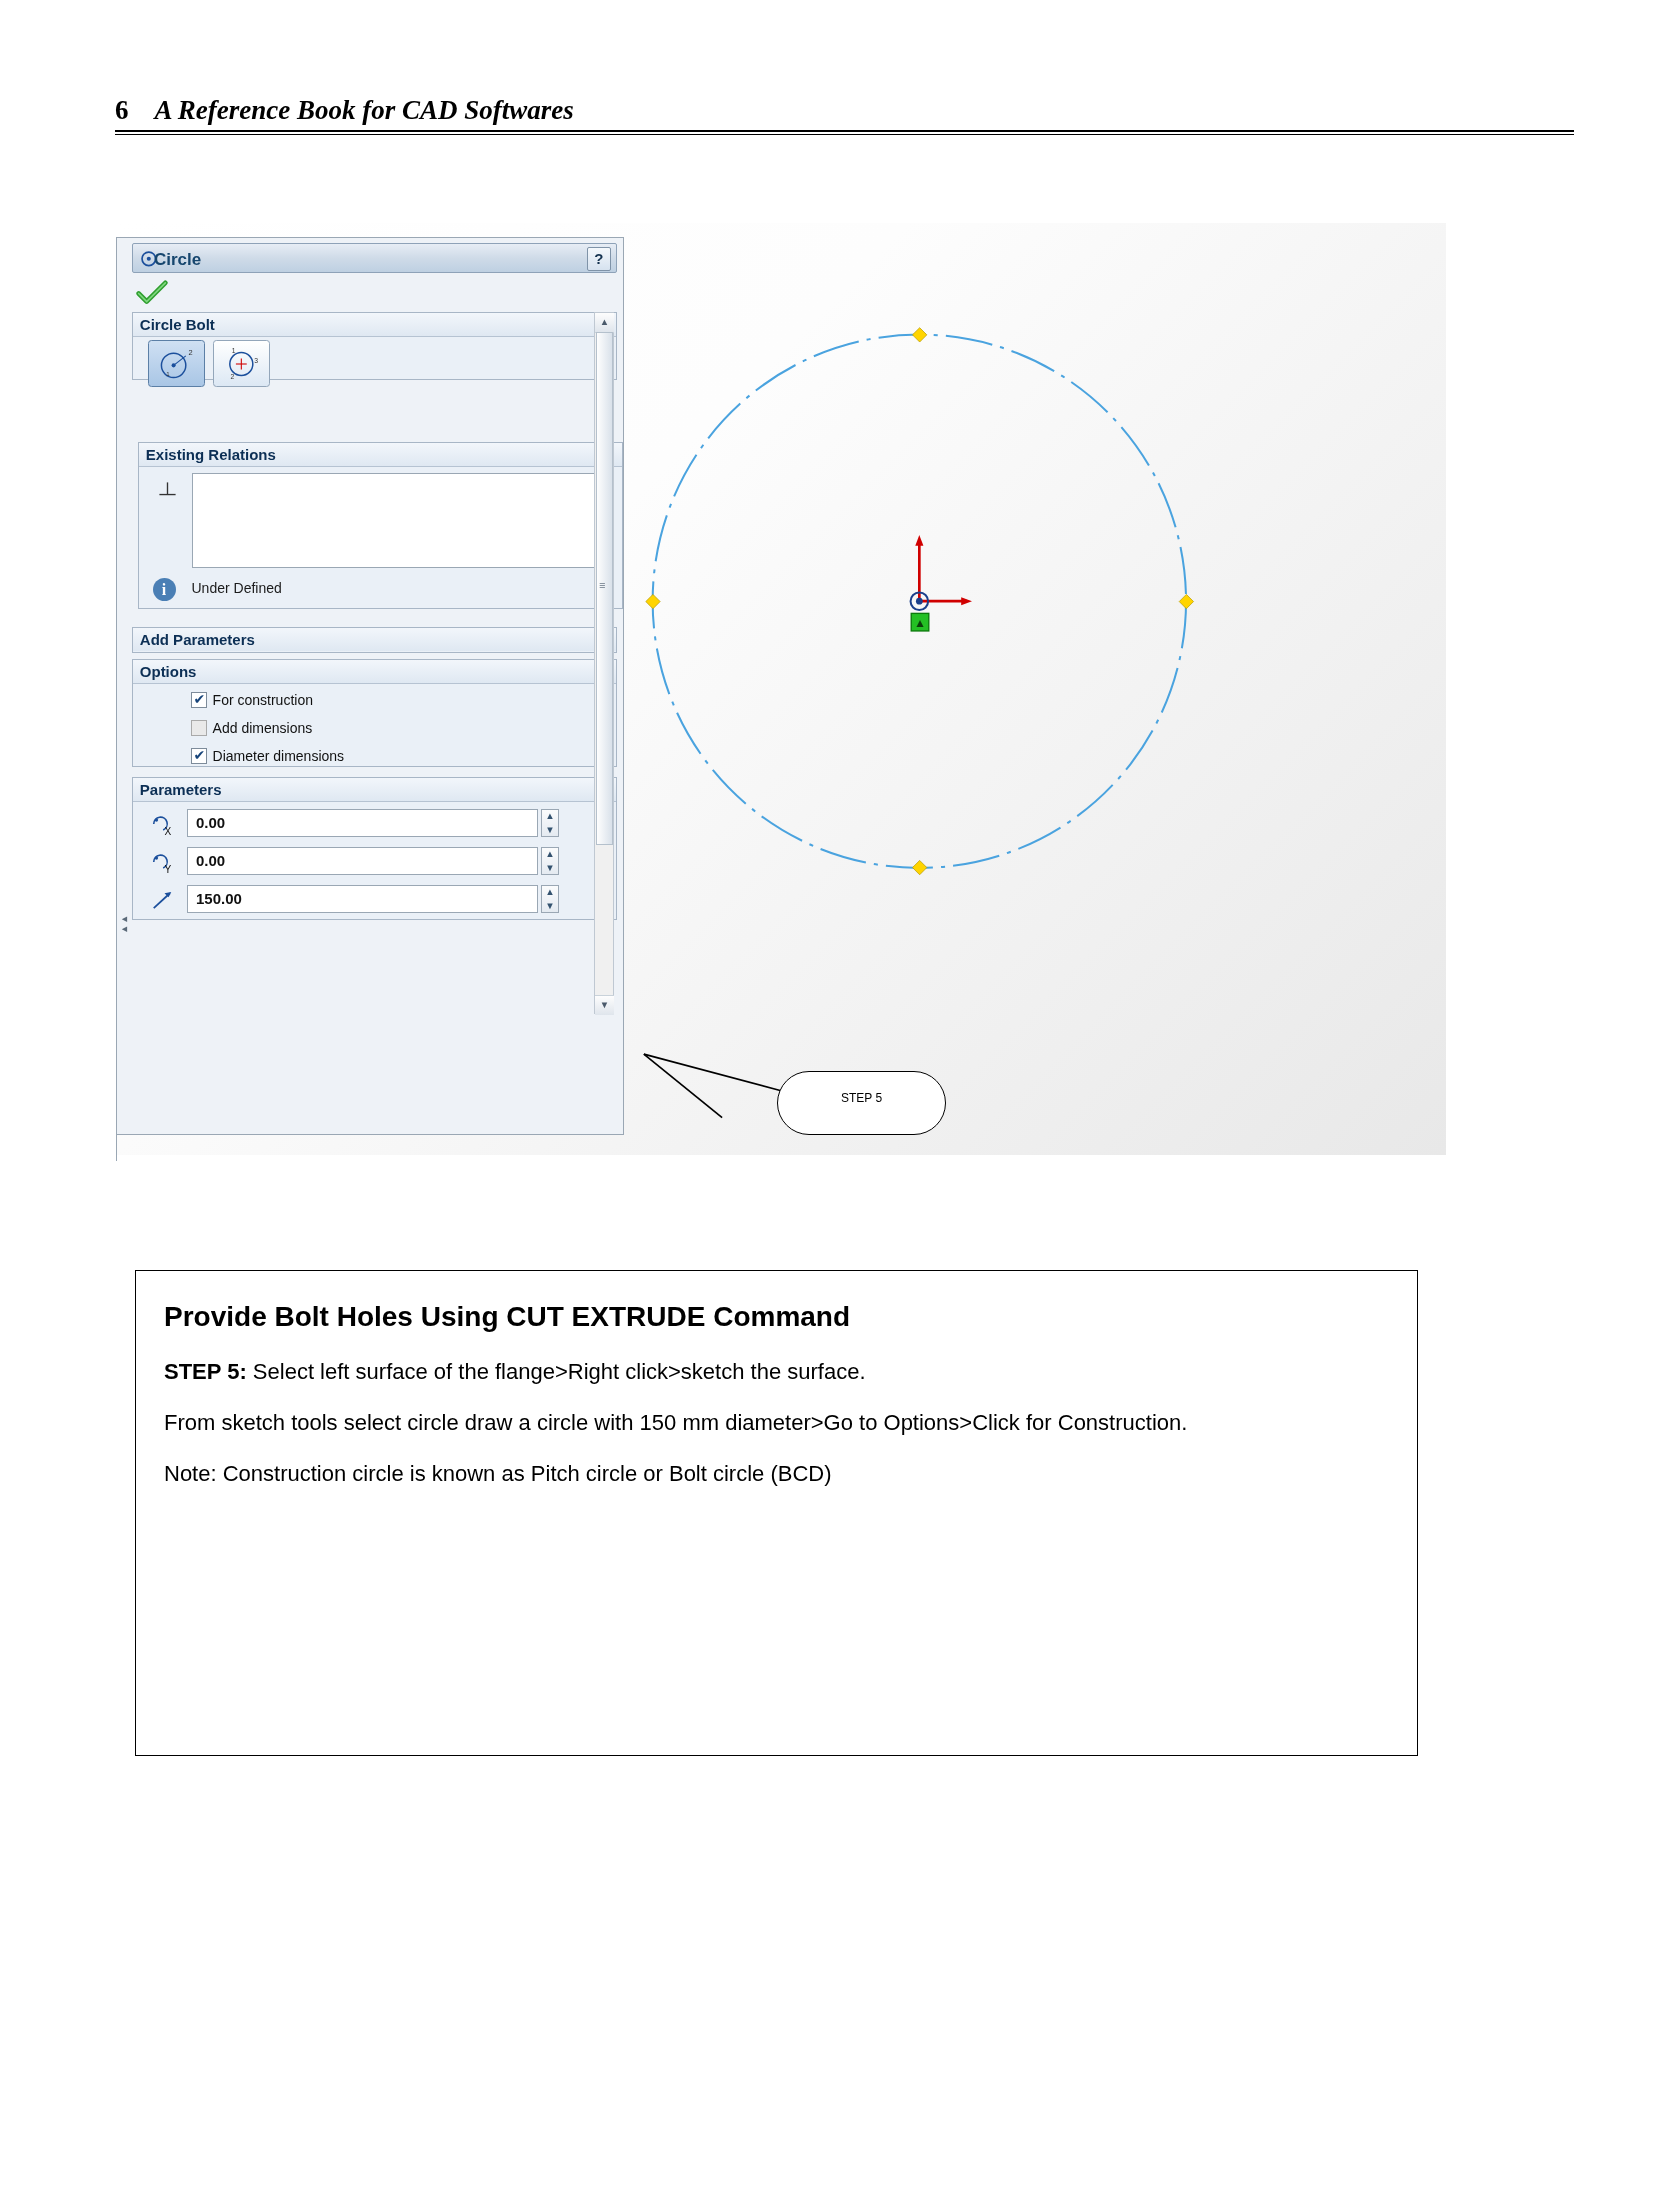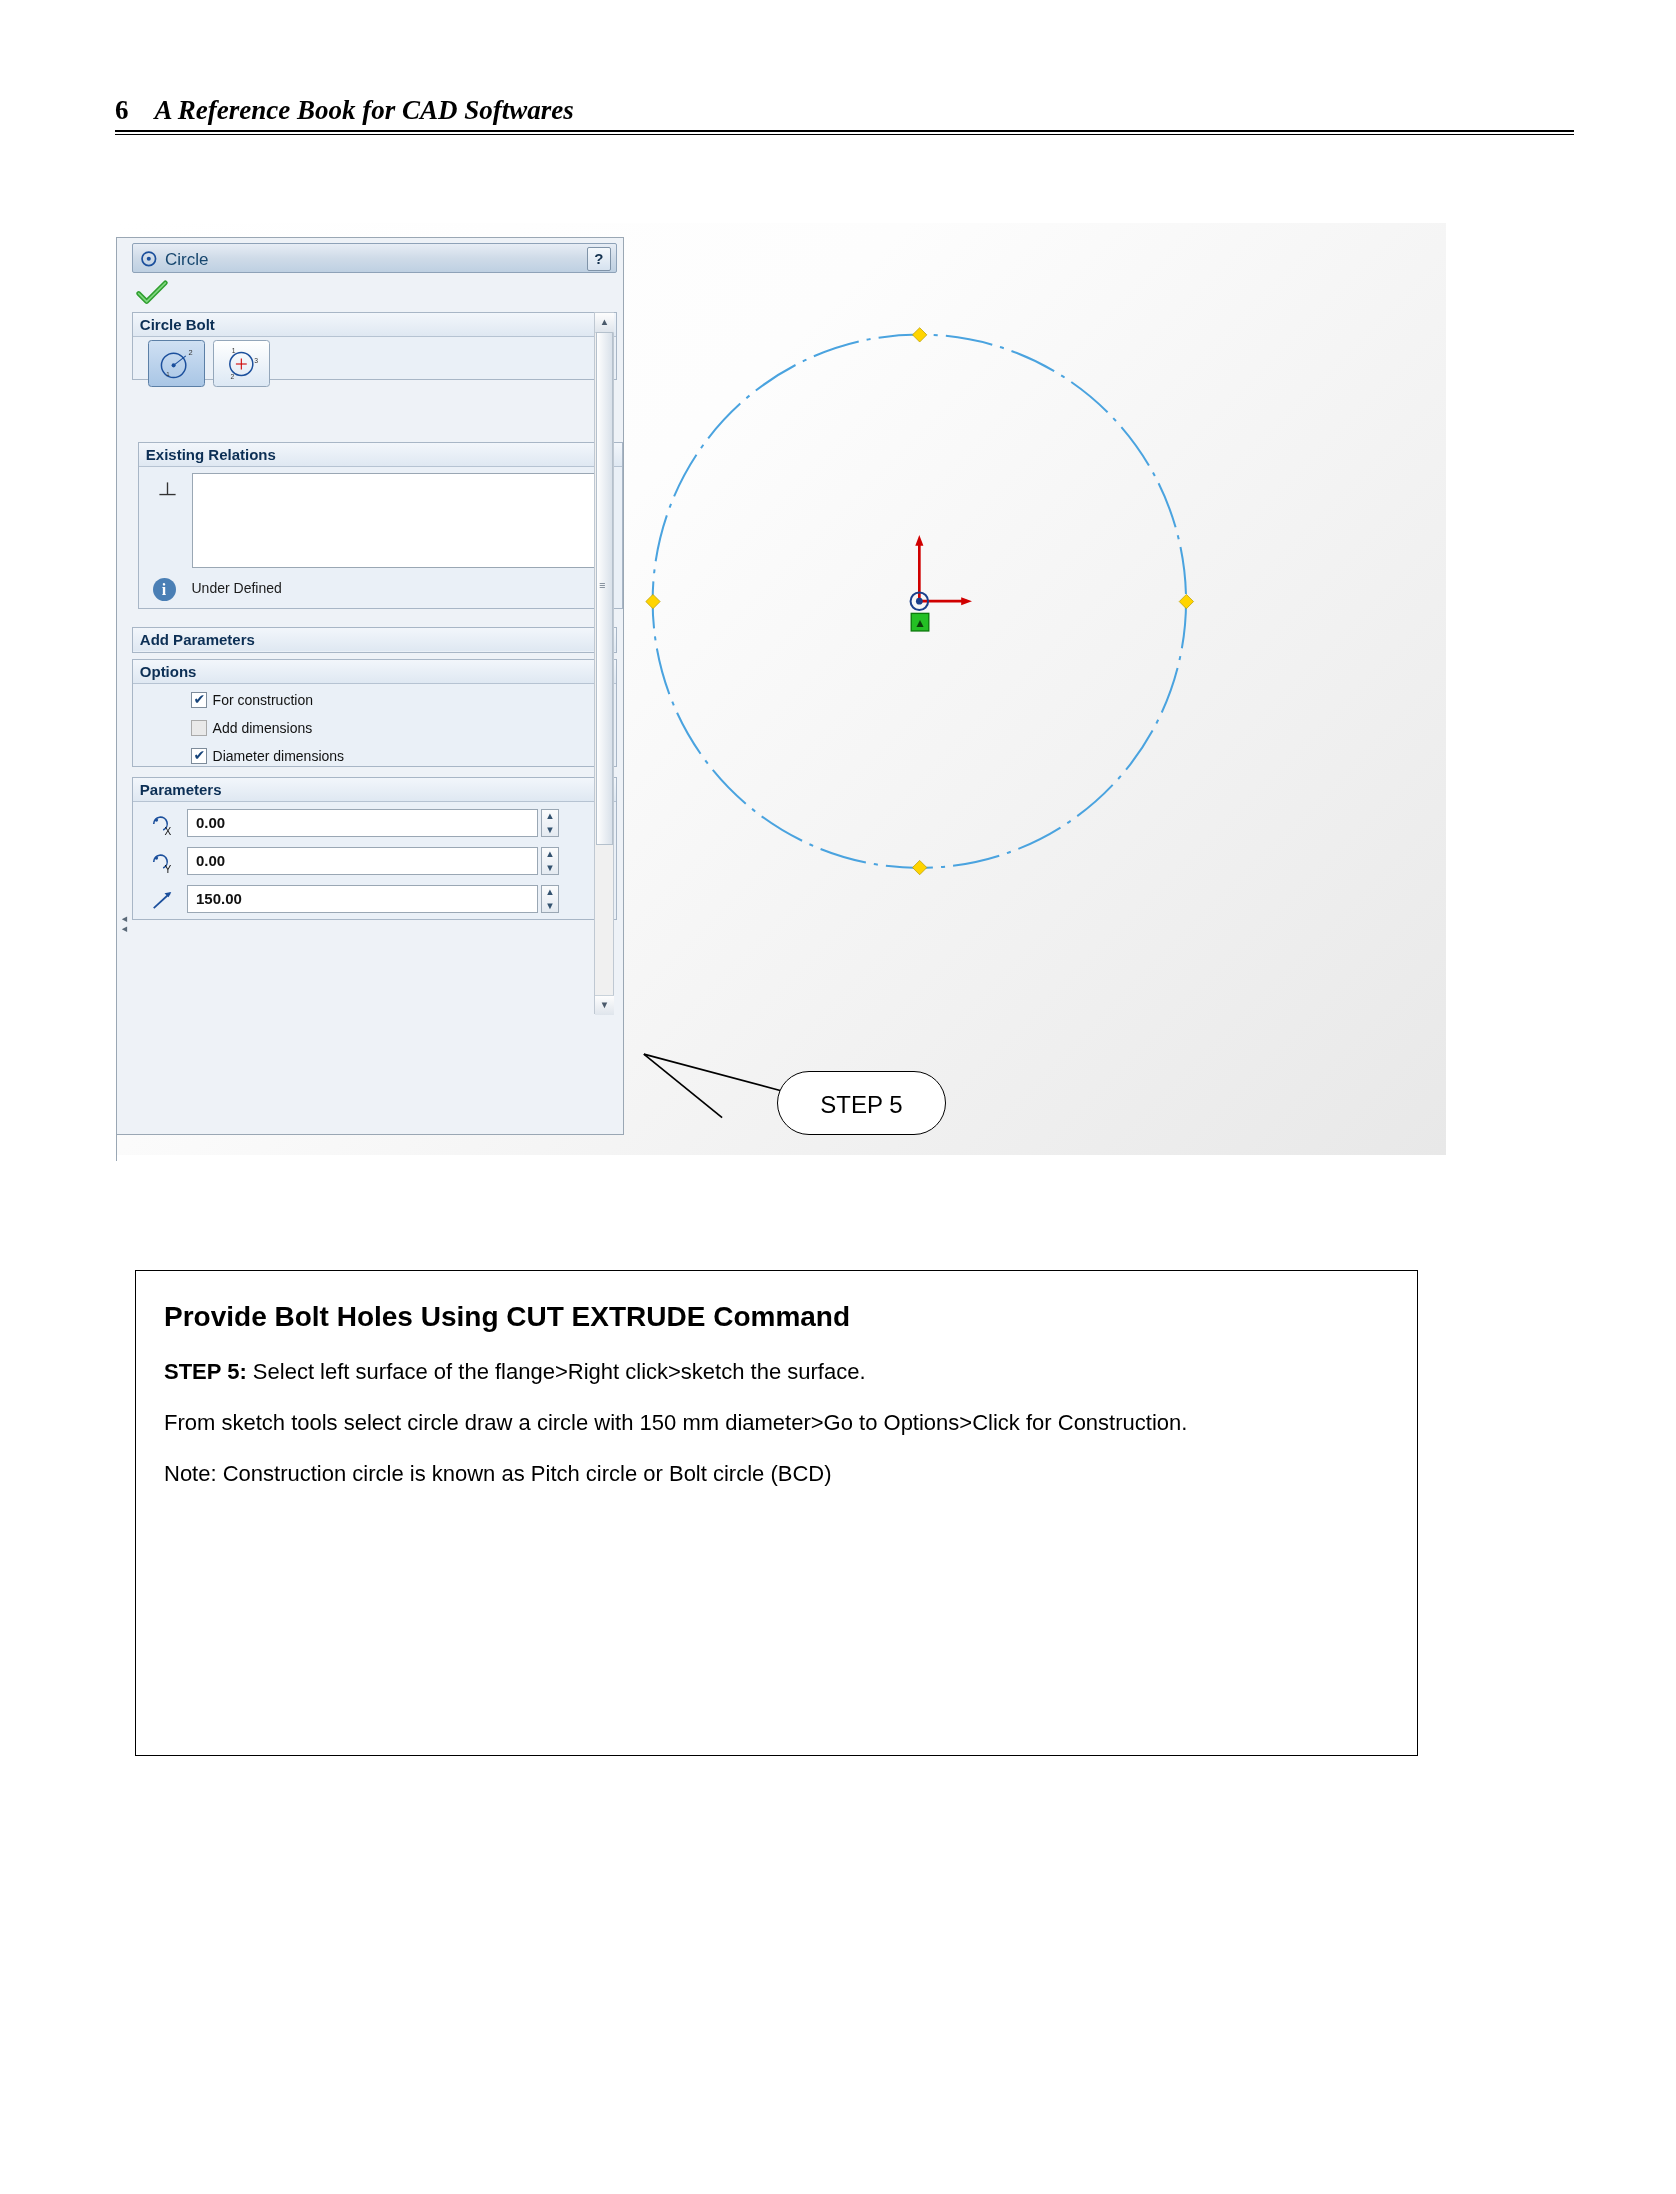--- a/index.html
+++ b/index.html
@@ -78,24 +78,24 @@
     top: 5.4px;
     width: 485px;
     height: 30px;
     background: linear-gradient(to bottom, #e7edf5 0%, #cfdbe8 50%, #bed0e2 100%);
     border: 0.7px solid #8ea2b8;
     border-radius: 2px;
     box-sizing: border-box;
   }
   .pm-title-text {
     position: absolute;
-    left: 32px;
+    left: 21px;
     top: 6px;
     font-size: 17px;
-    font-weight: normal;
+    font-weight: bold;
     color: #16466e;
   }
   .pm-title-icon {
     position: absolute;
     left: 6.8px;
     top: 6px;
     width: 17.6px;
     height: 17.6px;
   }
   .pm-help {
@@ -368,21 +368,21 @@
     border: 1.4px solid #000;
     border-radius: 32px;
     background: #ffffff;
     box-sizing: border-box;
   }
   #step5-callout .lbl {
     position: absolute;
     left: 0; right: 0;
     top: 19px;
     text-align: center;
-    font-size: 24px;
+    font-size: 12px;
     color: #000;
   }
   #callout-leader {
     position: absolute;
     left: 525px;
     top: 823px;
     width: 142px;
     height: 81px;
   }
 

